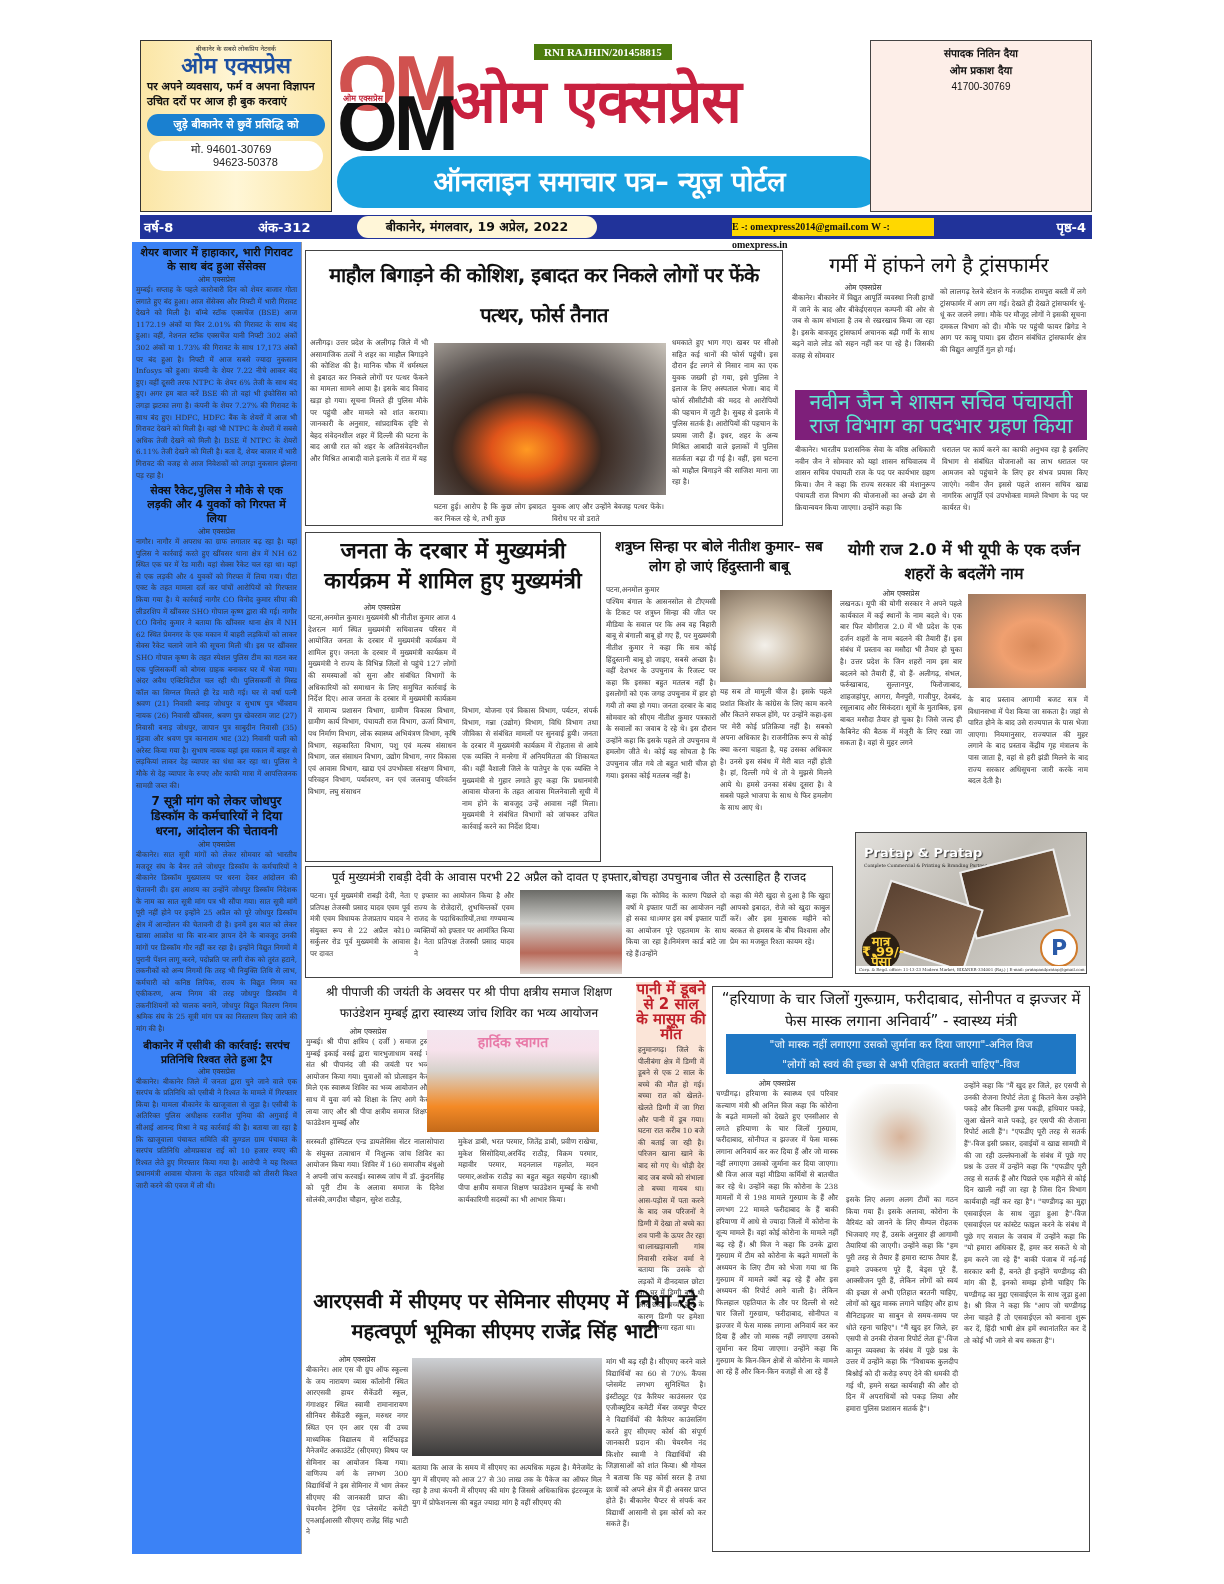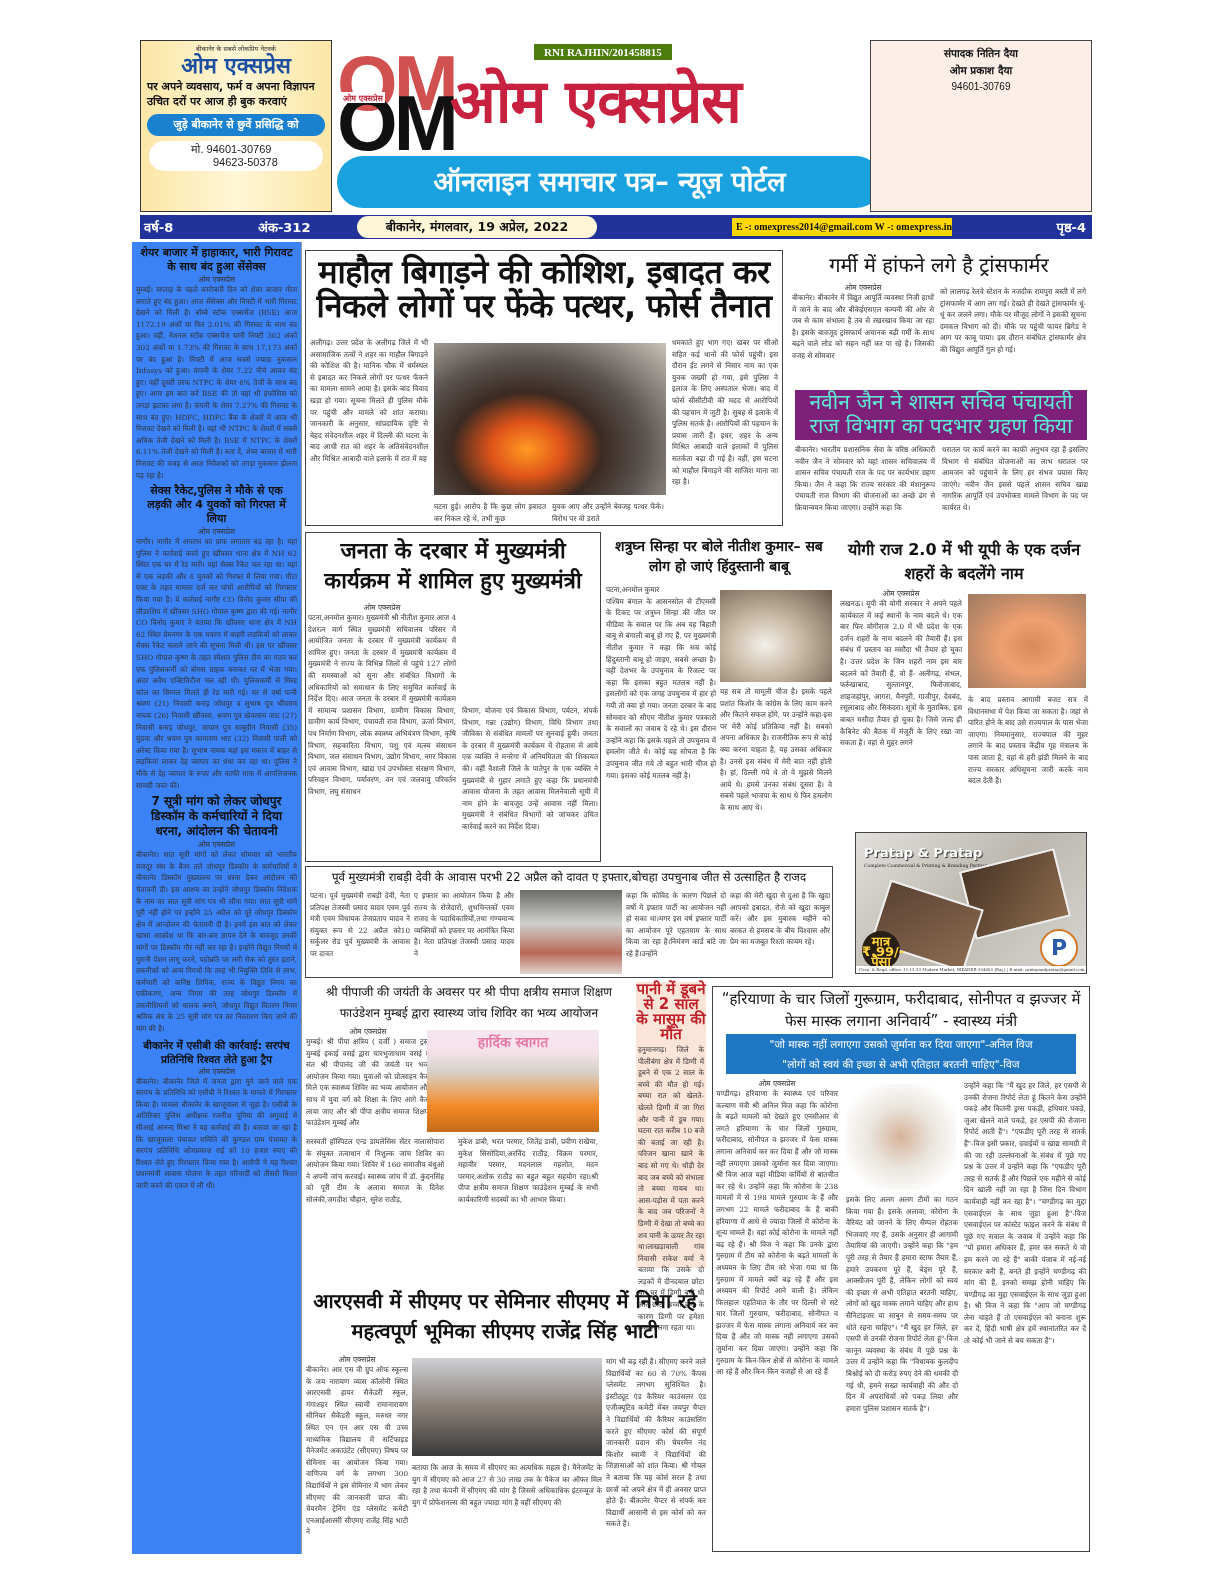--- a/index.html
+++ b/index.html
@@ -26,21 +26,21 @@
 #subtitle{left:337px;top:156px;width:545px;height:52px;background:#1aa2e0;border-radius:26px;color:#fff;font-family:"DejaVu Sans",sans-serif;font-weight:bold;font-size:27px;text-align:center;line-height:52px}
 #editor{left:870px;top:40px;width:222px;height:172px;background:#fdeee8;border:1px solid #444;text-align:center;font-family:"DejaVu Sans",sans-serif;font-size:10.5px;color:#111;padding-top:4px}
 #editor .n{font-size:10.5px;line-height:17px;font-weight:bold}
 #editor .p{font-family:"Liberation Sans",sans-serif;font-size:10px;margin:2px 0 4px}
 #editor .note{font-size:9.5px;line-height:15px;font-weight:bold;padding:0 4px}
 
 #datebar{left:140px;top:215px;width:952px;height:24px;background:#21339a;color:#fff;font-family:"DejaVu Sans",sans-serif;font-weight:bold;font-size:13px}
 #datebar .yr{position:absolute;left:4px;top:3px}
 #datebar .ank{position:absolute;left:118px;top:3px}
 #datebar .dt{position:absolute;left:217px;top:1px;width:240px;height:22px;background:#fff6d8;color:#111;border-radius:11px;text-align:center;line-height:22px;font-size:12.5px}
-#datebar .em{position:absolute;left:592px;top:3px;width:220px;height:18px;background:#ffd800;color:#111;font-family:"Liberation Serif",serif;font-size:10px;line-height:18px;text-align:right}
+#datebar .em{position:absolute;left:592px;top:3px;width:202px;height:18px;background:#ffd800;color:#111;font-family:"Liberation Serif",serif;font-size:10px;line-height:18px;text-align:left}
 #datebar .pg{position:absolute;right:6px;top:3px}
 
 #col-left{left:132px;top:242px;width:170px;height:1312px;background:#3b82f6;border-right:1px solid #999}
 .pink{background:#fbe5d8}
 .purple{background:#7e1f7a;color:#fff}
 .blue{background:#1f77c4;color:#fff}
 .img-fire{background:radial-gradient(ellipse at 40% 70%,#ff9a22 0%,#e0541a 18%,#3b2a22 38%,#5a5350 60%,#c9c3ba 100%)}
 .img-office{background:linear-gradient(180deg,#d8d8d0,#9e9e98 40%,#e8e4da)}
 .img-hug{background:radial-gradient(ellipse at 40% 60%,#f3f0ea 0%,#c8b8a2 40%,#6b5a4a 100%)}
 .img-yogi{background:radial-gradient(ellipse at 55% 55%,#d98a5a 0%,#f0a070 35%,#c08a68 70%,#a07a60 100%)}
@@ -69,21 +69,21 @@
   <div class="lower">OM</div>
   <div class="tag">ओम एक्सप्रेस</div>
 </div>
 <div id="rni" class="abs">RNI RAJHIN/201458815</div>
 <div id="title" class="abs">ओम एक्सप्रेस</div>
 <div id="subtitle" class="abs">ऑनलाइन समाचार पत्र– न्यूज़ पोर्टल</div>
 
 <div id="editor" class="abs">
   <div class="n">संपादक नितिन दैया</div>
   <div class="n">ओम प्रकाश दैया</div>
-  <div class="p">94601-30769</div>
+  <div class="p">41700-30769</div>
 </div>
 
 <div id="datebar" class="abs">
   <span class="yr">वर्ष-8</span>
   <span class="ank">अंक-312</span>
   <span class="dt">बीकानेर, मंगलवार, 19 अप्रेल, 2022</span>
   <span class="em">E -: omexpress2014@gmail.com  W -: omexpress.in</span>
   <span class="pg">पृष्ठ-4</span>
 </div>
 
@@ -104,21 +104,21 @@
     <div class="t">बीकानेर। सात सूत्री मांगों को लेकर सोमवार को भारतीय मजदूर संघ के बैनर तले जोधपुर डिस्कॉम के कर्मचारियों ने बीकानेर डिस्कॉम मुख्यालय पर धरना देकर आंदोलन की चेतावनी दी। इस आशय का उन्होंने जोधपुर डिस्कॉम निदेशक के नाम का सात सूत्री मांग पत्र भी सौंपा गया। सात सूत्री मांगें पूरी नहीं होने पर इन्होंने 25 अप्रैल को पूरे जोधपुर डिस्कॉम क्षेत्र में आन्दोलन की चेतावनी दी है। इनमें इस बात को लेकर खासा आक्रोश था कि बार-बार ज्ञापन देने के बावजूद उनकी मांगों पर डिस्कॉम गौर नहीं कर रहा है। इन्होंने विद्युत निगमों में पुरानी पेंशन लागू करने, पदोन्नति पर लगी रोक को तुरंत हटाने, तकनीकों को अन्य निगमों कि तरह भी नियुक्ति तिथि से लाभ, कर्मचारी को कनिष्ठ लिपिक, राज्य के विद्युत निगम का एकीकरण, अन्य निगम की तरह जोधपुर डिस्कॉम में तकनीशियनों को चालक बनाने, जोधपुर विद्युत वितरण निगम श्रमिक संघ के 25 सूत्री मांग पत्र का निस्तारण किए जाने की मांग की है।</div>
   </div>
   <div style="padding:3px 4px 0">
     <div class="h" style="font-size:10.5px;line-height:14px">बीकानेर में एसीबी की कार्रवाई: सरपंच प्रतिनिधि रिश्वत लेते हुआ ट्रैप</div>
     <div class="by">ओम एक्सप्रेस</div>
     <div class="t">बीकानेर। बीकानेर जिले में जनता द्वारा चुने जाने वाले एक सरपंच के प्रतिनिधि को एसीबी ने रिश्वत के मामले में गिरफ्तार किया है। मामला बीकानेर के खाजूवाला से जुड़ा है। एसीबी के अतिरिक्त पुलिस अधीक्षक रजनीश पूनिया की अगुवाई में सीआई आनन्द मिश्रा ने यह कार्रवाई की है। बताया जा रहा है कि खाजूवाला पंचायत समिति की कुण्डल ग्राम पंचायत के सरपंच प्रतिनिधि ओमप्रकाश राई को 10 हजार रुपए की रिश्वत लेते हुए गिरफ्तार किया गया है। आरोपी ने यह रिश्वत प्रधानमंत्री आवास योजना के तहत परिवादी को तीसरी किश्त जारी करने की एवज में ली थी।</div>
   </div>
 </div>
 
 <div class="abs box" style="left:305px;top:250px;width:478px;height:276px">
-  <div class="h" style="font-size:32px;line-height:34px;padding:4px 4px 0;letter-spacing:-0.5px">माहौल बिगाड़ने की कोशिश, इबादत कर निकले लोगों पर फेंके पत्थर, फोर्स तैनात</div>
+  <div class="h" style="font-size:20px;line-height:40px;padding:4px 4px 0;letter-spacing:-0.5px">माहौल बिगाड़ने की कोशिश, इबादत कर निकले लोगों पर फेंके पत्थर, फोर्स तैनात</div>
   <div class="abs t" style="left:4px;top:86px;width:118px">अलीगढ़। उत्तर प्रदेश के अलीगढ़ जिले में भी असामाजिक तत्वों ने शहर का माहौल बिगाड़ने की कोशिश की है। मानिक चौक में धर्मस्थल से इबादत कर निकले लोगों पर पत्थर फेंकने का मामला सामने आया है। इसके बाद विवाद खड़ा हो गया। सूचना मिलते ही पुलिस मौके पर पहुंची और मामले को शांत कराया। जानकारी के अनुसार, सांप्रदायिक दृष्टि से बेहद संवेदनशील शहर में दिल्ली की घटना के बाद आधी रात को शहर के अतिसंवेदनशील और मिश्रित आबादी वाले इलाके में रात में यह</div>
   <div class="abs photo img-fire" style="left:128px;top:92px;width:232px;height:152px"></div>
   <div class="abs t" style="left:128px;top:250px;width:112px">घटना हुई। आरोप है कि कुछ लोग इबादत कर निकल रहे थे, तभी कुछ</div>
   <div class="abs t" style="left:246px;top:250px;width:112px">युवक आए और उन्होंने बेवजह पत्थर फेंके। विरोध पर वो डराते</div>
   <div class="abs t" style="left:366px;top:86px;width:106px">धमकाते हुए भाग गए। खबर पर सीओ सहित कई थानों की फोर्स पहुंची। इस दौरान ईंट लगने से निसार नाम का एक युवक जख्मी हो गया, इसे पुलिस ने इलाज के लिए अस्पताल भेजा। बाद में फोर्स सीसीटीवी की मदद से आरोपियों की पहचान में जुटी है। सुबह से इलाके में पुलिस सतर्क है। आरोपियों की पहचान के प्रयास जारी हैं। इधर, शहर के अन्य मिश्रित आबादी वाले इलाकों में पुलिस सतर्कता बढ़ा दी गई है। वहीं, इस घटना को माहौल बिगाड़ने की साजिश माना जा रहा है।</div>
 </div>
 
 <div class="abs" style="left:788px;top:250px;width:302px;height:130px">
   <div class="h" style="font-size:20px;line-height:30px;font-weight:normal">गर्मी में हांफने लगे है ट्रांसफार्मर</div>
   <div class="abs" style="left:4px;top:32px;width:142px">

